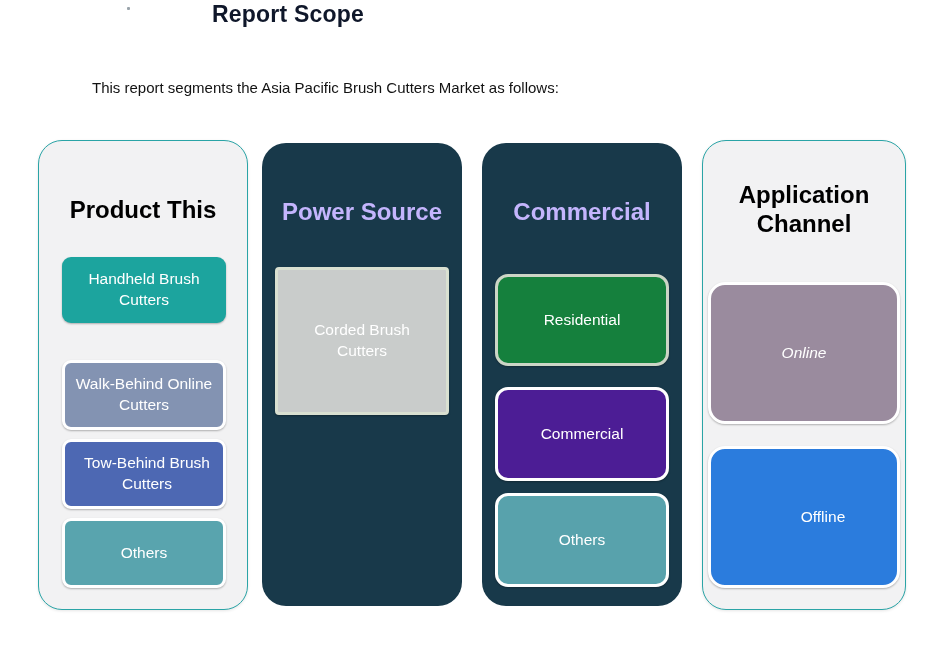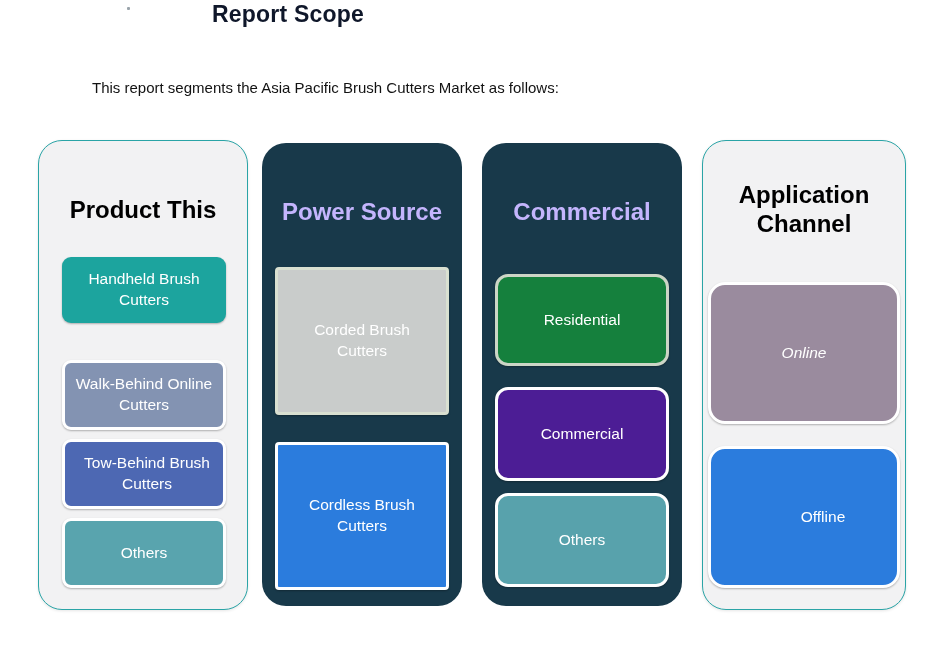--- a/index.html
+++ b/index.html
@@ -118,21 +118,20 @@
     <div class="col-header">Product This</div>
     <div class="item c1-i1" style="background-color: rgb(28, 164, 158);">Handheld Brush Cutters</div>
     <div class="item c1-i2" style="background-color: rgb(131, 147, 178); border: 3px solid rgb(255, 255, 255);">Walk-Behind Online Cutters</div>
     <div class="item c1-i3" style="background-color: rgb(77, 104, 179); border: 3px solid rgb(255, 255, 255); padding-left: 16px;">Tow-Behind Brush Cutters</div>
     <div class="item c1-i4" style="background-color: rgb(89, 164, 174); border: 3px solid rgb(255, 255, 255);">Others</div>
   </div>
 
   <div class="col col-dark col2">
     <div class="col-header">Power Source</div>
     <div class="item c2-i1" style="background-color: rgb(201, 204, 203); border: 3px solid rgb(217, 224, 209);">Corded Brush Cutters</div>
-    <div class="item c2-i2" style="background-color: rgb(43, 124, 221); border: 3px solid rgb(255, 255, 255);">Cordless Brush Cutters</div>
   </div>
 
   <div class="col col-dark col3">
     <div class="col-header">Commercial</div>
     <div class="item c3-i1" style="background-color: #15803d; border: 3px solid rgb(204, 213, 198);">Residential</div>
     <div class="item c3-i2" style="background-color: #4c1d95; border: 3px solid rgb(255, 255, 255);">Commercial</div>
     <div class="item c3-i3" style="background-color: rgb(88, 162, 172); border: 3px solid rgb(255, 255, 255);">Others</div>
   </div>
 
   <div class="col col-light col4">

